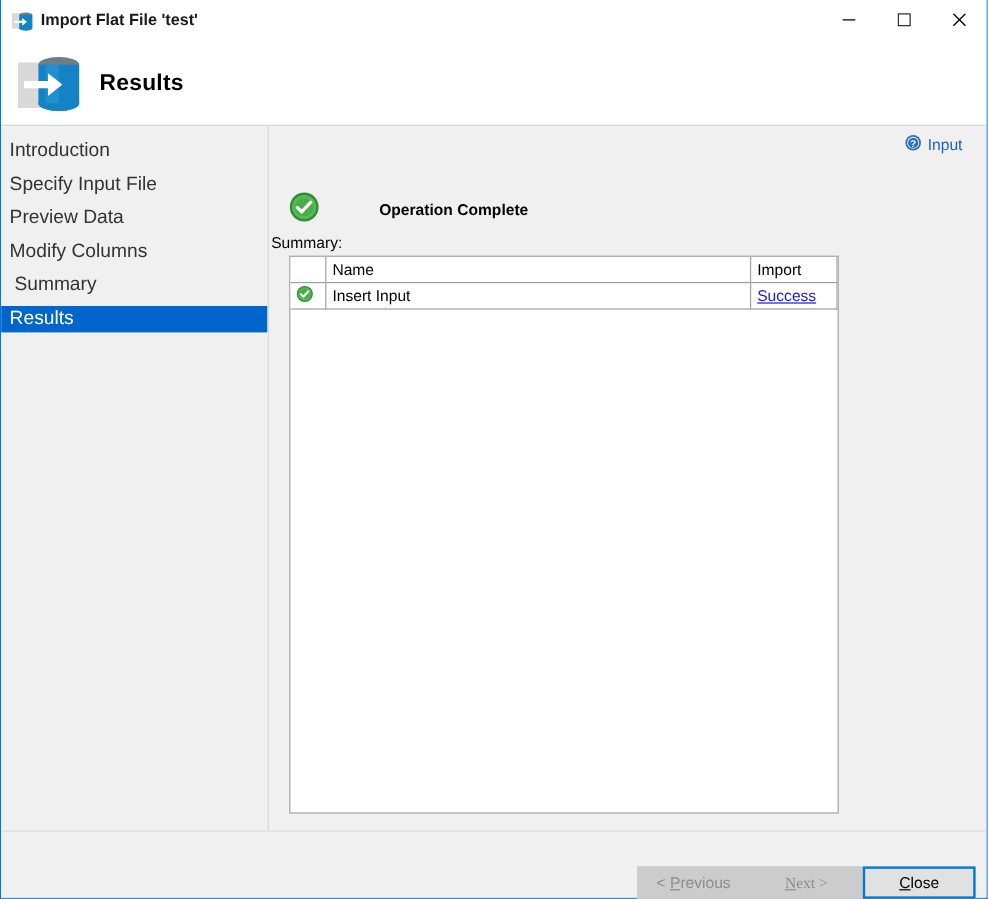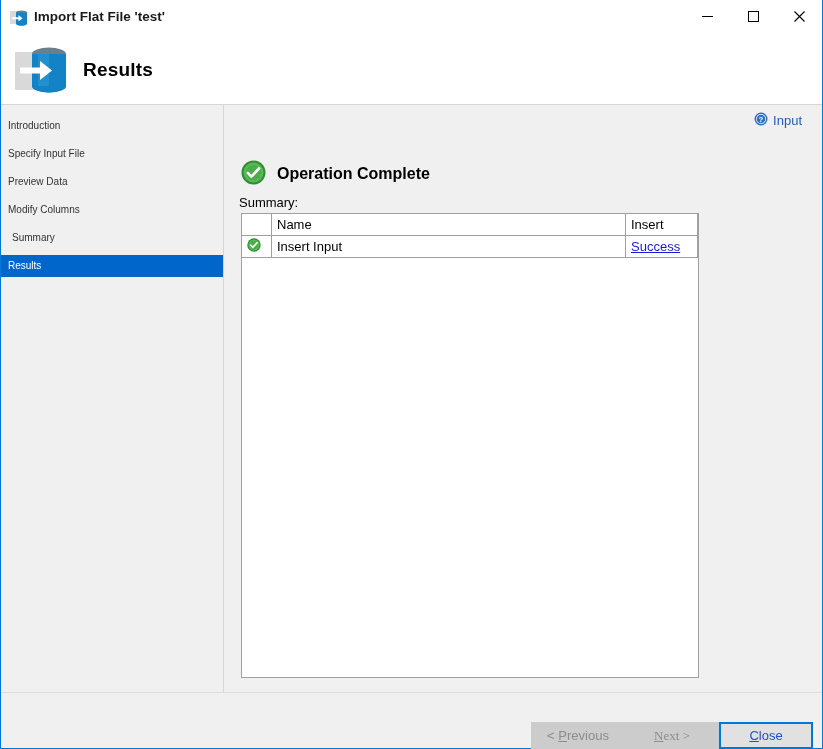--- a/index.html
+++ b/index.html
@@ -99,21 +99,21 @@
     box-sizing: border-box;
   }
   .nav-item {
     position: absolute;
     left: 0;
     width: 222px;
     height: 22px;
     line-height: 22px;
     padding-left: 7px;
     box-sizing: border-box;
-    font-size: 10px;
+    font-size: 16px;
     color: #333333;
     white-space: nowrap;
   }
   .nav-item.selected {
     background: #0066cc;
     color: #ffffff;
   }
 
   
   .content {
@@ -140,28 +140,29 @@
   .help-link .label { text-decoration: none; }
 
   .op-complete {
     position: absolute;
     left: 17px; top: 55px;
     display: flex;
     align-items: center;
     gap: 11px;
   }
   .op-complete .text {
-    font-size: 16px;
+    font-size: 13px;
     font-weight: bold;
     color: #000000;
+    margin-left: 39px;
   }
 
   .summary-label {
     position: absolute;
-    left: 15px; top: 90px;
+    left: 2px; top: 90px;
     font-size: 13px;
     color: #000000;
   }
 
   
   .table-box {
     position: absolute;
     left: 17px; top: 108px;
     width: 458px;
     height: 465px;
@@ -230,21 +231,21 @@
     border: 1px solid #cccccc;
     color: #8d8d8d;
     user-select: none;
   }
   .btn.previous { left: 530px; }
   .btn.next { left: 624px; font-family: Liberation Serif, serif; }
   .btn.default {
     left: 718px;
     background: #e1e1e1;
     border: 2px solid #0078d7;
-    color: #1d4ed8;
+    color: #000000;
     line-height: 23px;
     cursor: pointer;
   }
   .ul { text-decoration: underline; }
 </style>
 </head>
 <body>
 
 <div class="window">
 
@@ -329,21 +330,21 @@
     </div>
 
     <div class="summary-label">Summary:</div>
 
     <div class="table-box">
       <table class="summary">
         <thead>
           <tr>
             <th class="col-icon"></th>
             <th class="col-name">Name</th>
-            <th class="col-result">Insert</th>
+            <th class="col-result">Import</th>
           </tr>
         </thead>
         <tbody>
           <tr>
             <td class="col-icon">
               <span class="chk">
                 <svg width="14" height="14" viewBox="0 0 25 25">
                   <circle cx="12.5" cy="12.5" r="12" fill="#2f8f2f"></circle>
                   <circle cx="12.5" cy="12.5" r="10" fill="#57b957"></circle>
                   <circle cx="12.5" cy="12.5" r="7.6" fill="#4aad4a"></circle>

